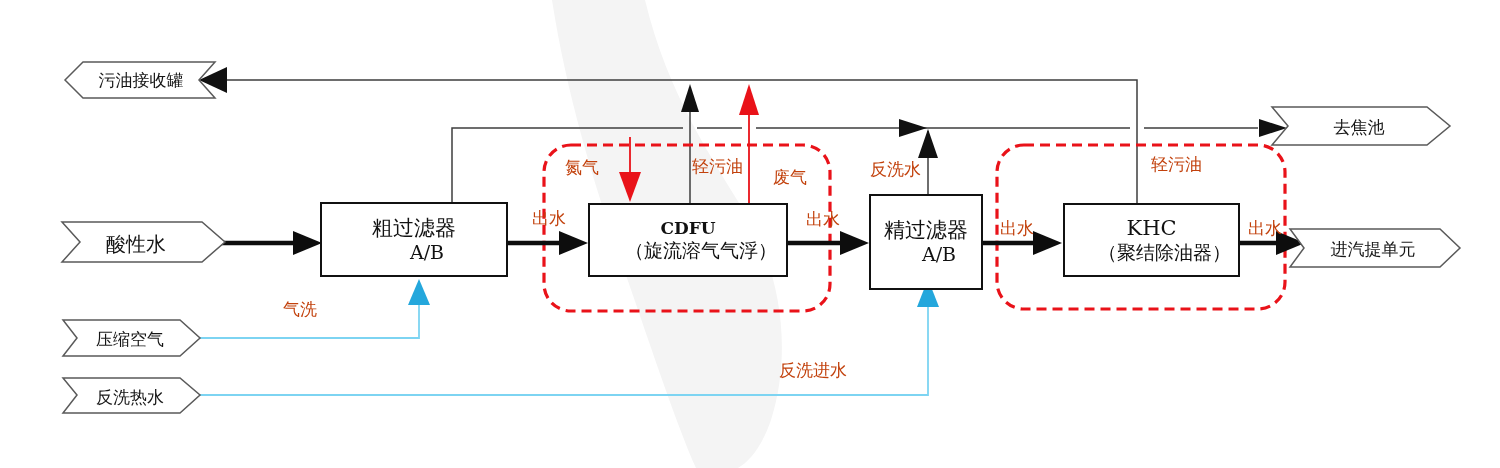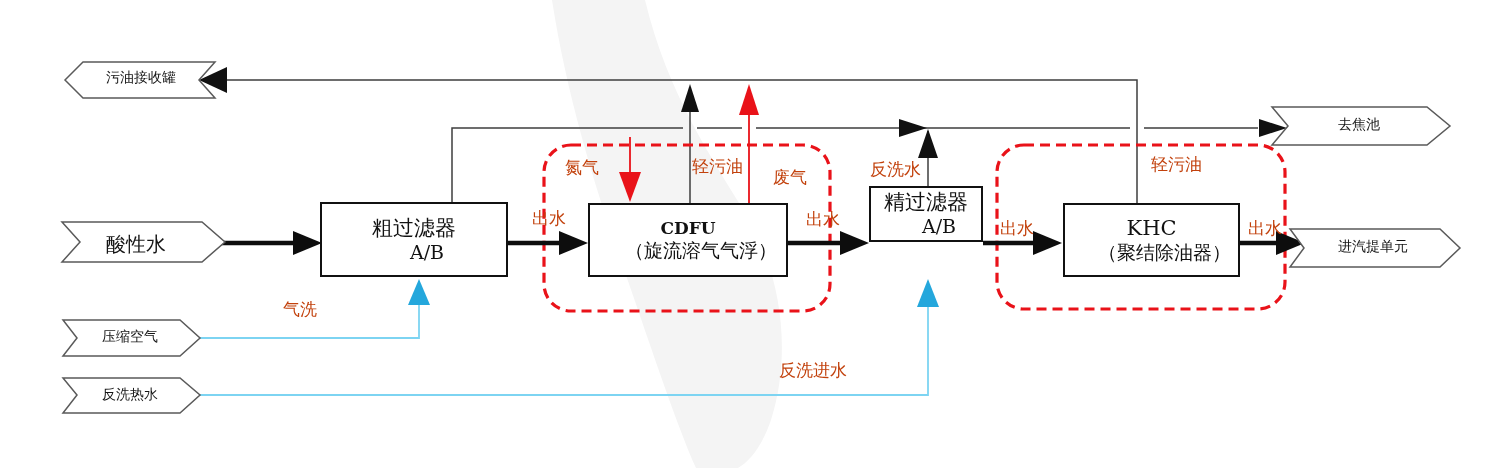--- a/index.html
+++ b/index.html
@@ -15,21 +15,21 @@
   .lbl{
     position:absolute;
     font-size:17px;
     line-height:1.1;
     color:#c2410c;
     white-space:nowrap;
     z-index:3;
   }
   .banner-text{
     position:absolute;
-    font-size:14px;
+    font-size:17px;
     text-align:center;
     color:#151515;
     white-space:nowrap;
     z-index:3;
   }
   .unit-box{
     position:absolute;
     box-sizing:border-box;
     border:2.5px solid #111;
     background:#ffffff;
@@ -109,21 +109,21 @@
   <div class="unit-box" style="left:320px;top:202px;width:188px;height:75px;">
     <span class="l1">粗过滤器</span>
     <span class="l2">A/B</span>
   </div>
 
   <div class="unit-box cdfu" style="left:588px;top:203px;width:200px;height:74px;">
     <span class="l1">CDFU</span>
     <span class="l2">（旋流溶气气浮）</span>
   </div>
 
-  <div class="unit-box" style="left:869px;top:186px;width:114px;height:56px;">
+  <div class="unit-box" style="left:869px;top:194px;width:114px;height:96px;">
     <span class="l1">精过滤器</span>
     <span class="l2">A/B</span>
   </div>
 
   <div class="unit-box" style="left:1063px;top:203px;width:177px;height:74px;">
     <span class="l1">KHC</span>
     <span class="l2">（聚结除油器）</span>
   </div>
 
   <div class="banner-text" style="left:86px;top:69px;width:110px;">污油接收罐</div>

